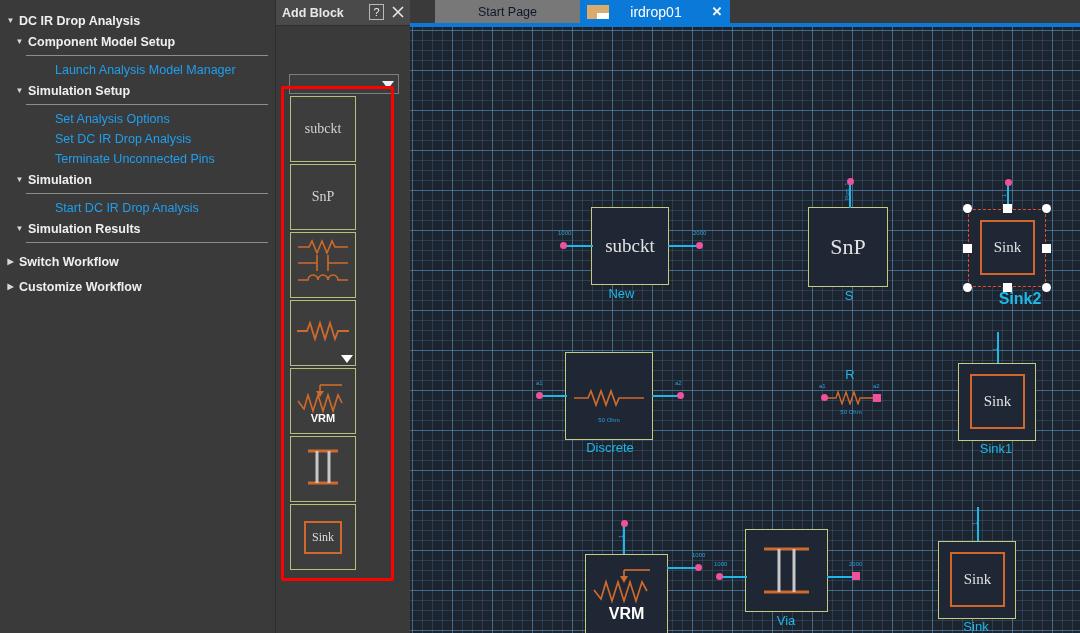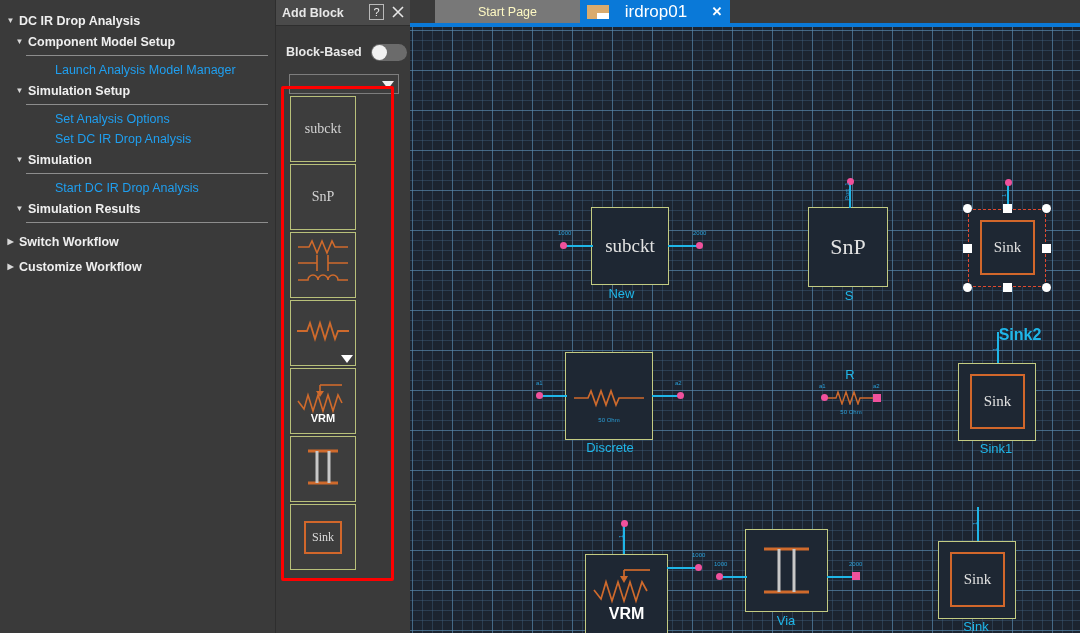--- a/index.html
+++ b/index.html
@@ -134,29 +134,29 @@
     position: absolute; left: 410px; top: 0; width: 670px; height: 23px;
     background: #3a3a3a;
   }
   .tab {
     position: absolute; top: 0; height: 23px;
     display: flex; align-items: center; cursor: pointer;
   }
   #tab-start-page {
     left: 25px; width: 145px; background: #787878; justify-content: center;
   }
-  #tab-start-page .tab-label { color: #fef9c3; font-size: 12.5px; }
+  #tab-start-page .tab-label { color: #0f172a; font-size: 12.5px; }
   #tab-irdrop {
     left: 170px; width: 150px; background: #0a79d8;
   }
   #tab-irdrop .tab-icon {
     position: relative; width: 22px; height: 14px; margin-left: 7px;
   }
   #tab-irdrop .tab-label {
-    flex: 1; text-align: center; color: #ffffff; font-size: 17px; margin-left: -4px;
+    flex: 1; text-align: center; color: #ffffff; font-size: 14px; margin-left: -4px;
   }
   #tab-irdrop .tab-close {
     width: 20px; text-align: center; color: #fff; font-size: 13px; font-weight: bold;
     margin-right: 3px;
   }
   #tab-underline {
     position: absolute; left: 410px; top: 23px; width: 670px; height: 4px;
     background: #0a79d8;
   }
 
@@ -240,20 +240,21 @@
       <div class="tree-rule"></div>
       <a class="tree-link">Launch Analysis Model Manager</a>
 
       <div class="tree-group lvl1">
         <span class="arrow">▼</span>
         <span>Simulation Setup</span>
       </div>
       <div class="tree-rule"></div>
       <a class="tree-link">Set Analysis Options</a>
       <a class="tree-link">Set DC IR Drop Analysis</a>
+      <a class="tree-link">Terminate Unconnected Pins</a>
 
       <div class="tree-group lvl1">
         <span class="arrow">▼</span>
         <span>Simulation</span>
       </div>
       <div class="tree-rule"></div>
       <a class="tree-link">Start DC IR Drop Analysis</a>
 
       <div class="tree-group lvl1">
         <span class="arrow">▼</span>
@@ -278,26 +279,20 @@
     <div id="addblock-titlebar">
       <span id="addblock-title">Add Block</span>
       <span id="addblock-help">?</span>
       <span id="addblock-close">
         <svg width="16" height="16" viewBox="0 0 16 16">
             <path d="M3 3 L13 13 M13 3 L3 13" stroke="#e6e6e6" stroke-width="1.6" fill="none"></path>
           </svg>
       </span>
     </div>
 
-    <div id="block-based-row">
-      <span id="block-based-label">Block-Based</span>
-      <span id="block-based-toggle">
-        <span class="knob"></span>
-      </span>
-    </div>
 
     <div id="type-dropdown">
       <span class="caret"></span>
     </div>
 
     <div id="palette-highlight"></div>
 
     <div id="palette">
 
       <div class="palette-item">
@@ -409,21 +404,21 @@
         <span>Sink</span>
       </div>
       <div class="sel-handle round" style="left:18px;top:37px;"></div>
       <div class="sel-handle" style="left:58px;top:37px;"></div>
       <div class="sel-handle round" style="left:97px;top:37px;"></div>
       <div class="sel-handle" style="left:18px;top:77px;"></div>
       <div class="sel-handle" style="left:97px;top:77px;"></div>
       <div class="sel-handle round" style="left:18px;top:116px;"></div>
       <div class="sel-handle" style="left:58px;top:116px;"></div>
       <div class="sel-handle round" style="left:97px;top:116px;"></div>
-      <div class="node-caption" style="left:14px;top:123px;width:122px;font-size:16px;font-weight:bold;margin-top:36px;">Sink2</div>
+      <div class="node-caption" style="left:14px;top:123px;width:122px;font-size:16px;font-weight:bold;">Sink2</div>
     </div>
 
     <div class="node" style="left:120px;top:305px;width:160px;height:125px;">
       <div class="node-box" style="left:35px;top:20px;width:88px;height:88px;"></div>
       <span style="position:absolute;left:44px;top:54px;">
         <svg width="70" height="22" viewBox="0 0 70 22">
           <path d="M0 12 H14 l3 -7 l5 14 l5 -14 l5 14 l5 -14 l5 14 l3 -7 H70" stroke="#cf6a2c" stroke-width="1.7" fill="none"></path>
         </svg>
       </span>
       <div class="ohm-label" style="left:35px;top:85px;width:88px;">50 Ohm</div>

